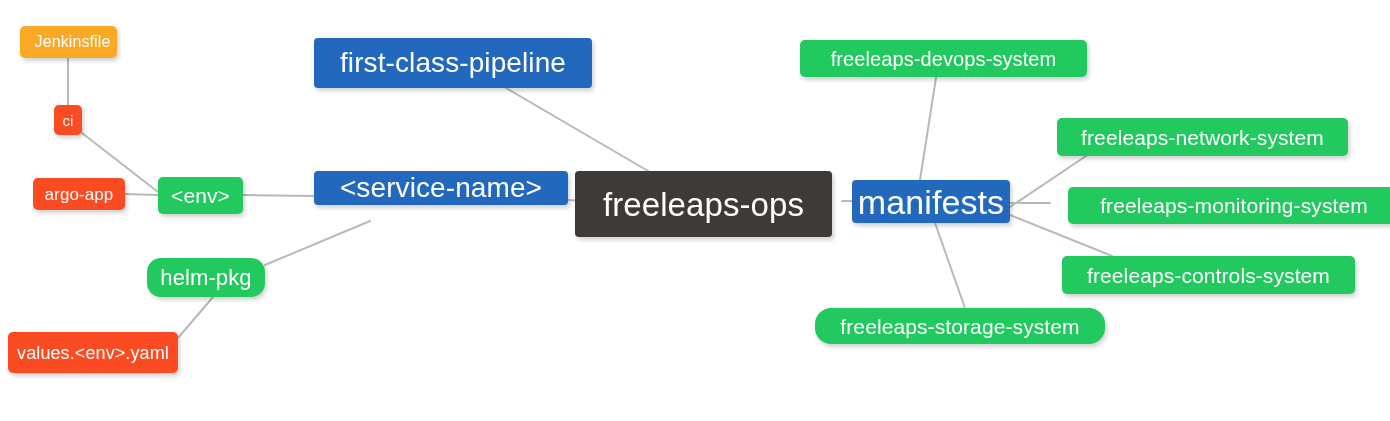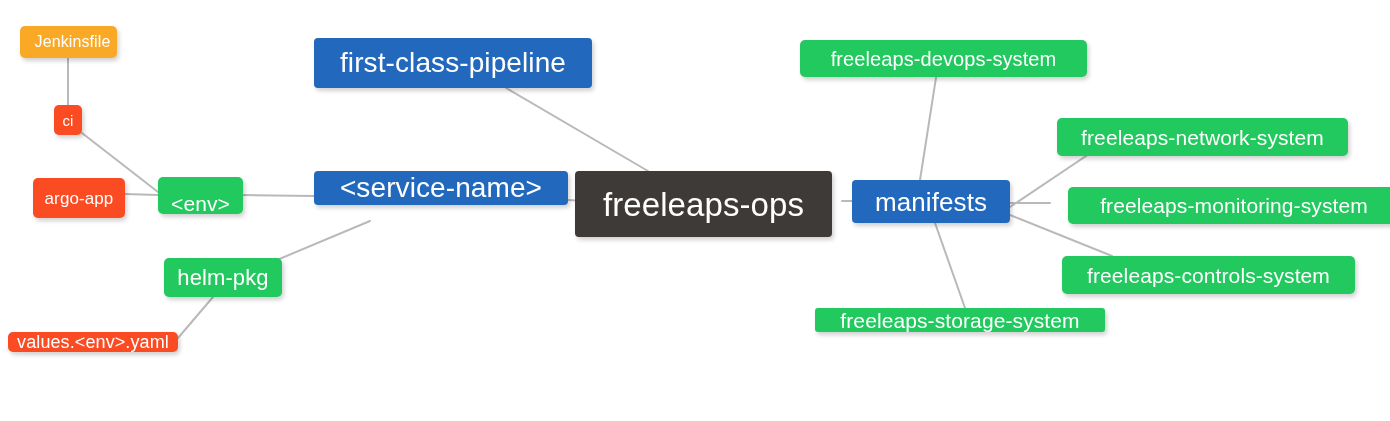--- a/index.html
+++ b/index.html
@@ -64,50 +64,50 @@
   <div id="node-layer">
       <div class="node" style="left: 575px; top: 171px; width: 257px; height: 66px; background: rgb(62, 58, 55); border-radius: 4px; font-size: 33px;">
         <span class="node-label">freeleaps-ops</span>
       </div>
       <div class="node" style="left: 314px; top: 38px; width: 278px; height: 50px; background: rgb(34, 105, 190); border-radius: 4px; font-size: 28px;">
         <span class="node-label">first-class-pipeline</span>
       </div>
       <div class="node" style="left: 314px; top: 171px; width: 254px; height: 34px; background: rgb(34, 105, 190); border-radius: 4px; font-size: 28px;">
         <span class="node-label">&lt;service-name&gt;</span>
       </div>
-      <div class="node" style="left: 852px; top: 180px; width: 158px; height: 43px; background: rgb(34, 105, 190); border-radius: 4px; font-size: 26px;">
+      <div class="node" style="left: 852px; top: 180px; width: 158px; height: 43px; background: rgb(34, 105, 190); border-radius: 4px; font-size: 34px;">
         <span class="node-label">manifests</span>
       </div>
-      <div class="node" style="left: 158px; top: 177px; width: 85px; height: 37px; background: rgb(34, 201, 94); border-radius: 5px; font-size: 21px; align-items: flex-end;">
+      <div class="node" style="left: 158px; top: 177px; width: 85px; height: 37px; background: rgb(34, 201, 94); border-radius: 5px; font-size: 21px;">
         <span class="node-label">&lt;env&gt;</span>
       </div>
-      <div class="node" style="left: 147px; top: 258px; width: 118px; height: 39px; background: rgb(34, 201, 94); border-radius: 5px; font-size: 22px; margin-left: 17px;">
+      <div class="node" style="left: 147px; top: 258px; width: 118px; height: 39px; background: rgb(34, 201, 94); border-radius: 14px; font-size: 22px;">
         <span class="node-label">helm-pkg</span>
       </div>
       <div class="node" style="left: 800px; top: 28px; width: 287px; height: 37px; background: rgb(34, 201, 94); border-radius: 5px; font-size: 20px; margin-top: 12px;">
         <span class="node-label">freeleaps-devops-system</span>
       </div>
       <div class="node" style="left: 1057px; top: 112px; width: 291px; height: 38px; background: rgb(34, 201, 94); border-radius: 5px; font-size: 21px; margin-top: 6px;">
         <span class="node-label">freeleaps-network-system</span>
       </div>
       <div class="node" style="left: 1050px; top: 187px; width: 332px; height: 37px; background: rgb(34, 201, 94); border-radius: 5px; font-size: 21px; margin-left: 18px;">
         <span class="node-label">freeleaps-monitoring-system</span>
       </div>
       <div class="node" style="left: 1062px; top: 256px; width: 293px; height: 38px; background: rgb(34, 201, 94); border-radius: 5px; font-size: 21px;">
         <span class="node-label">freeleaps-controls-system</span>
       </div>
-      <div class="node" style="left: 815px; top: 308px; width: 290px; height: 24px; background: rgb(34, 201, 94); border-radius: 3px; font-size: 21px; text-align: right;">
+      <div class="node" style="left: 815px; top: 308px; width: 290px; height: 36px; background: rgb(34, 201, 94); border-radius: 16px; font-size: 21px; text-align: right;">
         <span class="node-label">freeleaps-storage-system</span>
       </div>
       <div class="node" style="left: 20px; top: 26px; width: 97px; height: 32px; background: rgb(250, 169, 39); border-radius: 5px; font-size: 16px; padding-left: 8px;">
         <span class="node-label">Jenkinsfile</span>
       </div>
       <div class="node" style="left: 54px; top: 105px; width: 28px; height: 30px; background: rgb(250, 75, 34); border-radius: 5px; font-size: 15px;">
         <span class="node-label">ci</span>
       </div>
-      <div class="node" style="left: 33px; top: 178px; width: 92px; height: 40px; background: rgb(250, 75, 34); border-radius: 5px; font-size: 17px;">
+      <div class="node" style="left: 33px; top: 178px; width: 92px; height: 32px; background: rgb(250, 75, 34); border-radius: 5px; font-size: 17px;">
         <span class="node-label">argo-app</span>
       </div>
-      <div class="node" style="left: 8px; top: 332px; width: 170px; height: 20px; background: rgb(250, 75, 34); border-radius: 5px; font-size: 18px;">
+      <div class="node" style="left: 8px; top: 332px; width: 170px; height: 41px; background: rgb(250, 75, 34); border-radius: 5px; font-size: 18px;">
         <span class="node-label">values.&lt;env&gt;.yaml</span>
       </div>
     </div>
 </div>
 
 </body></html>

